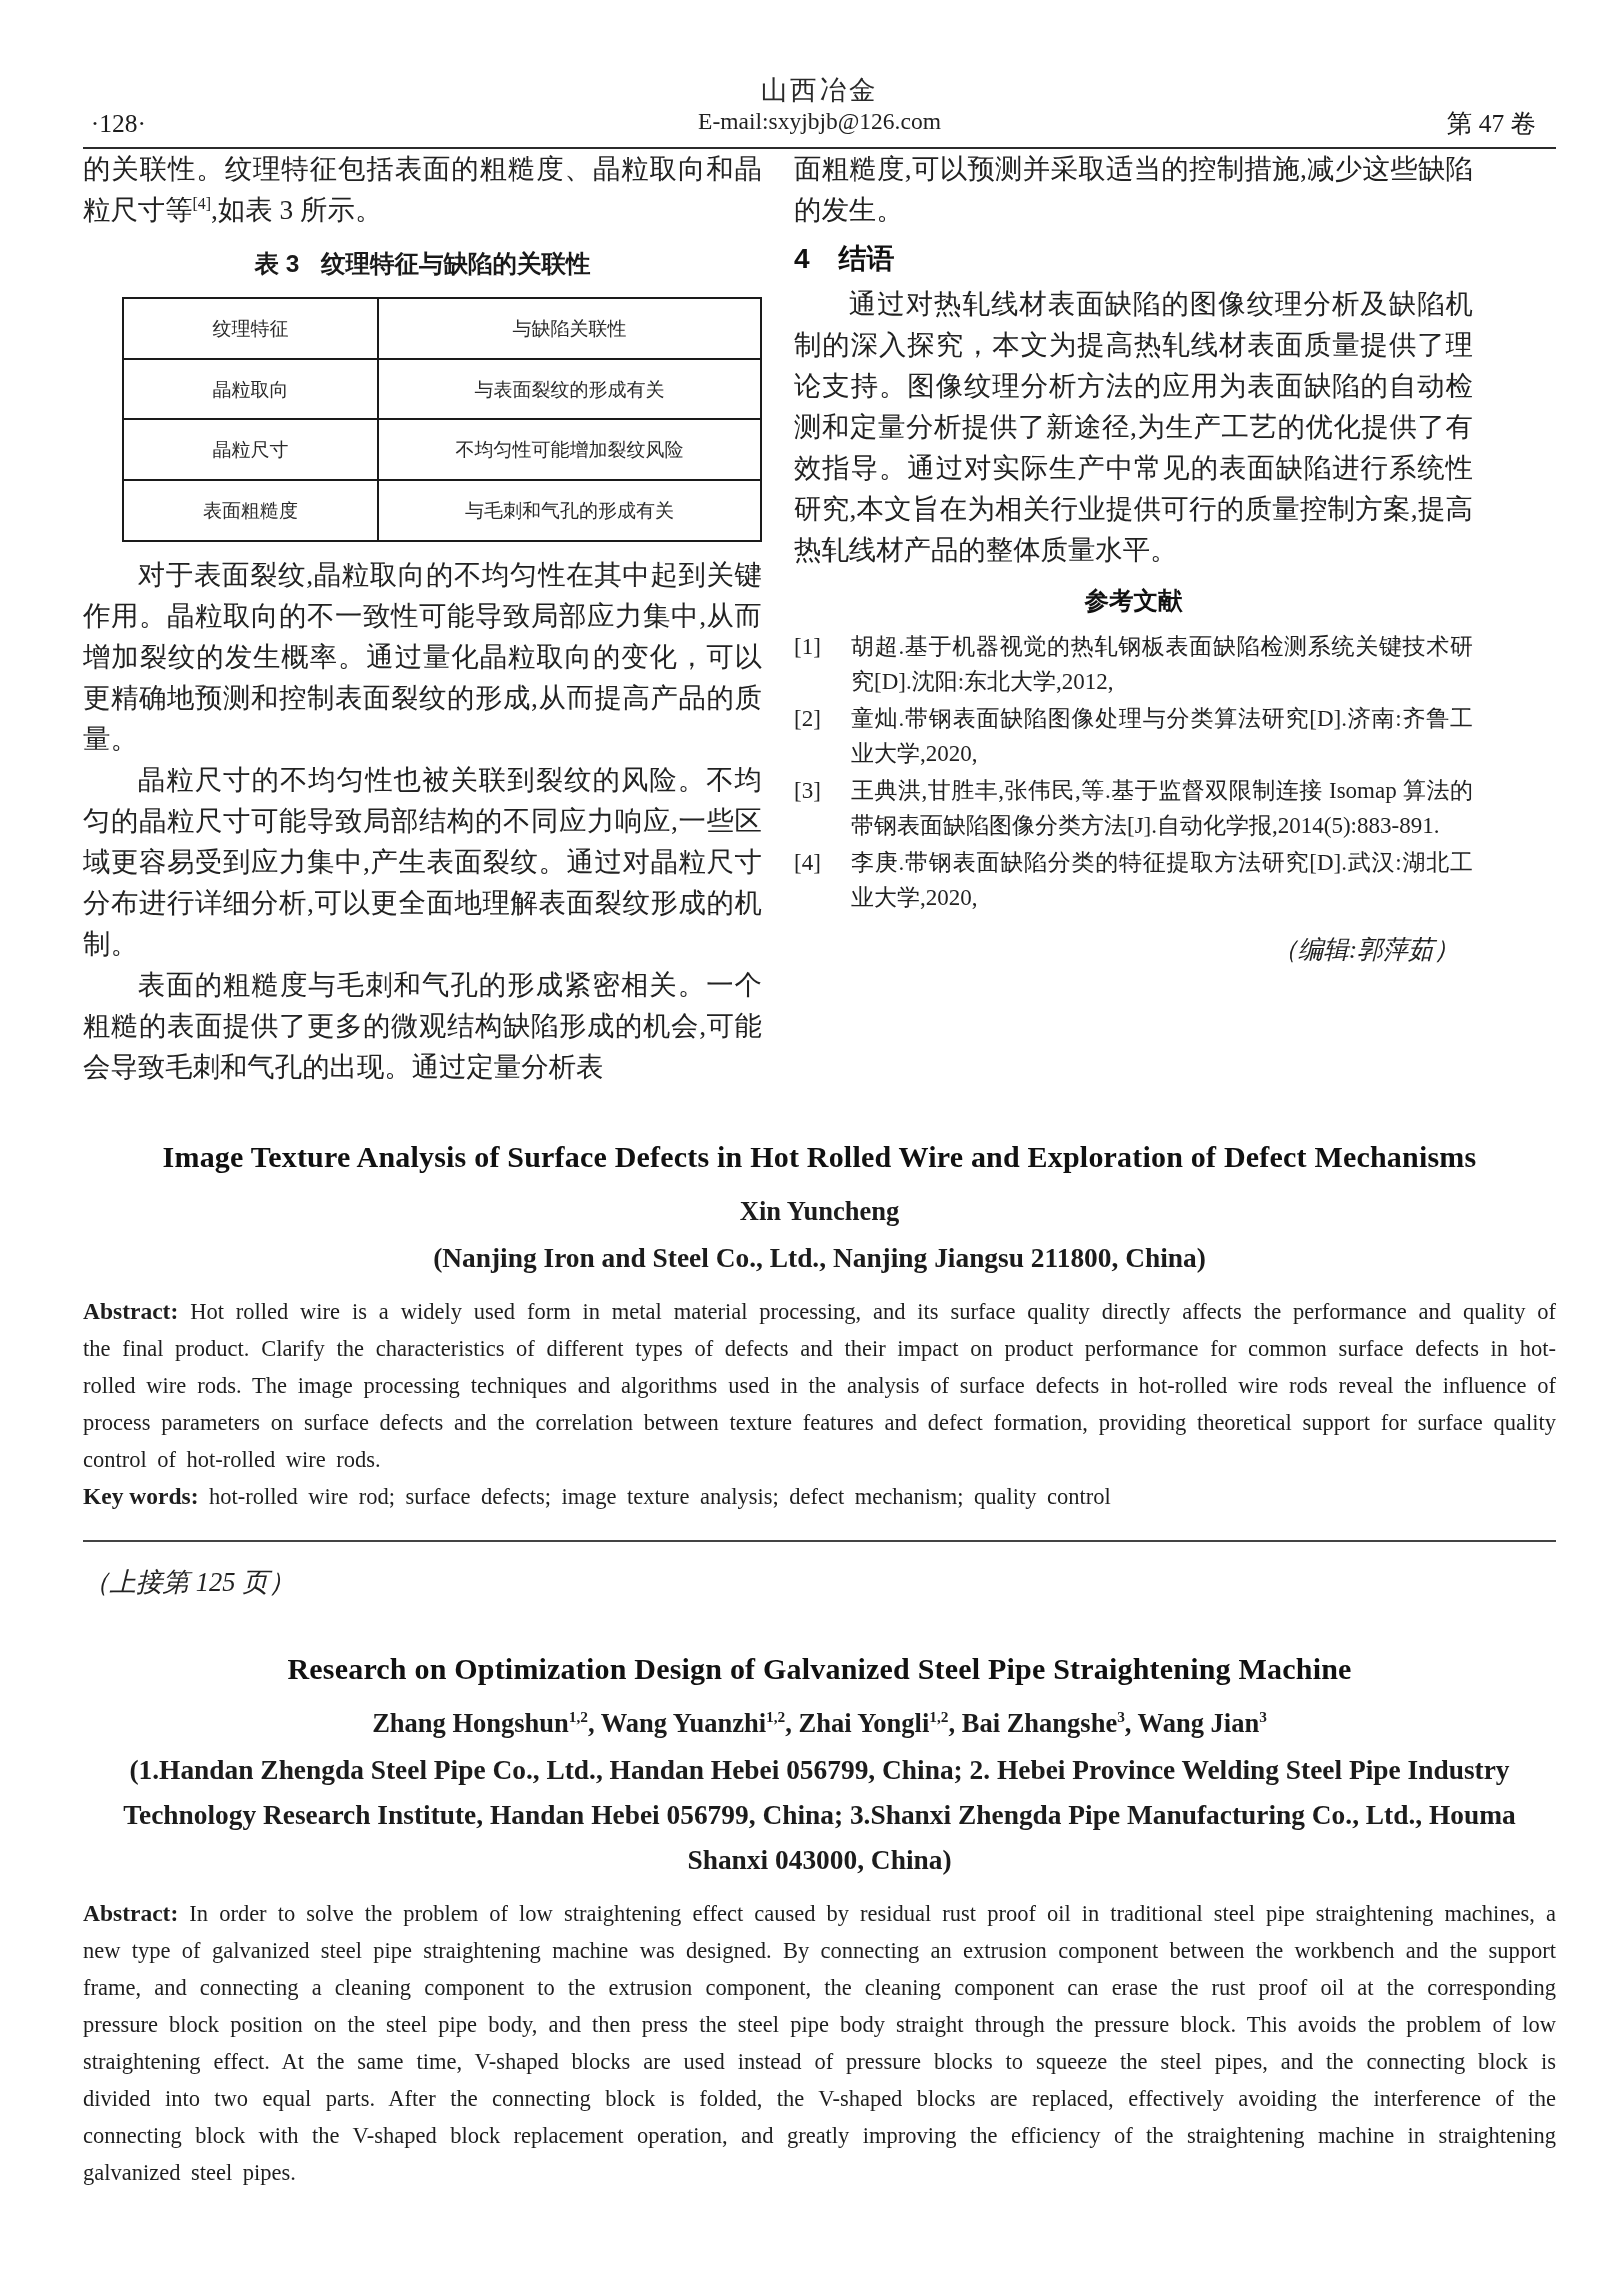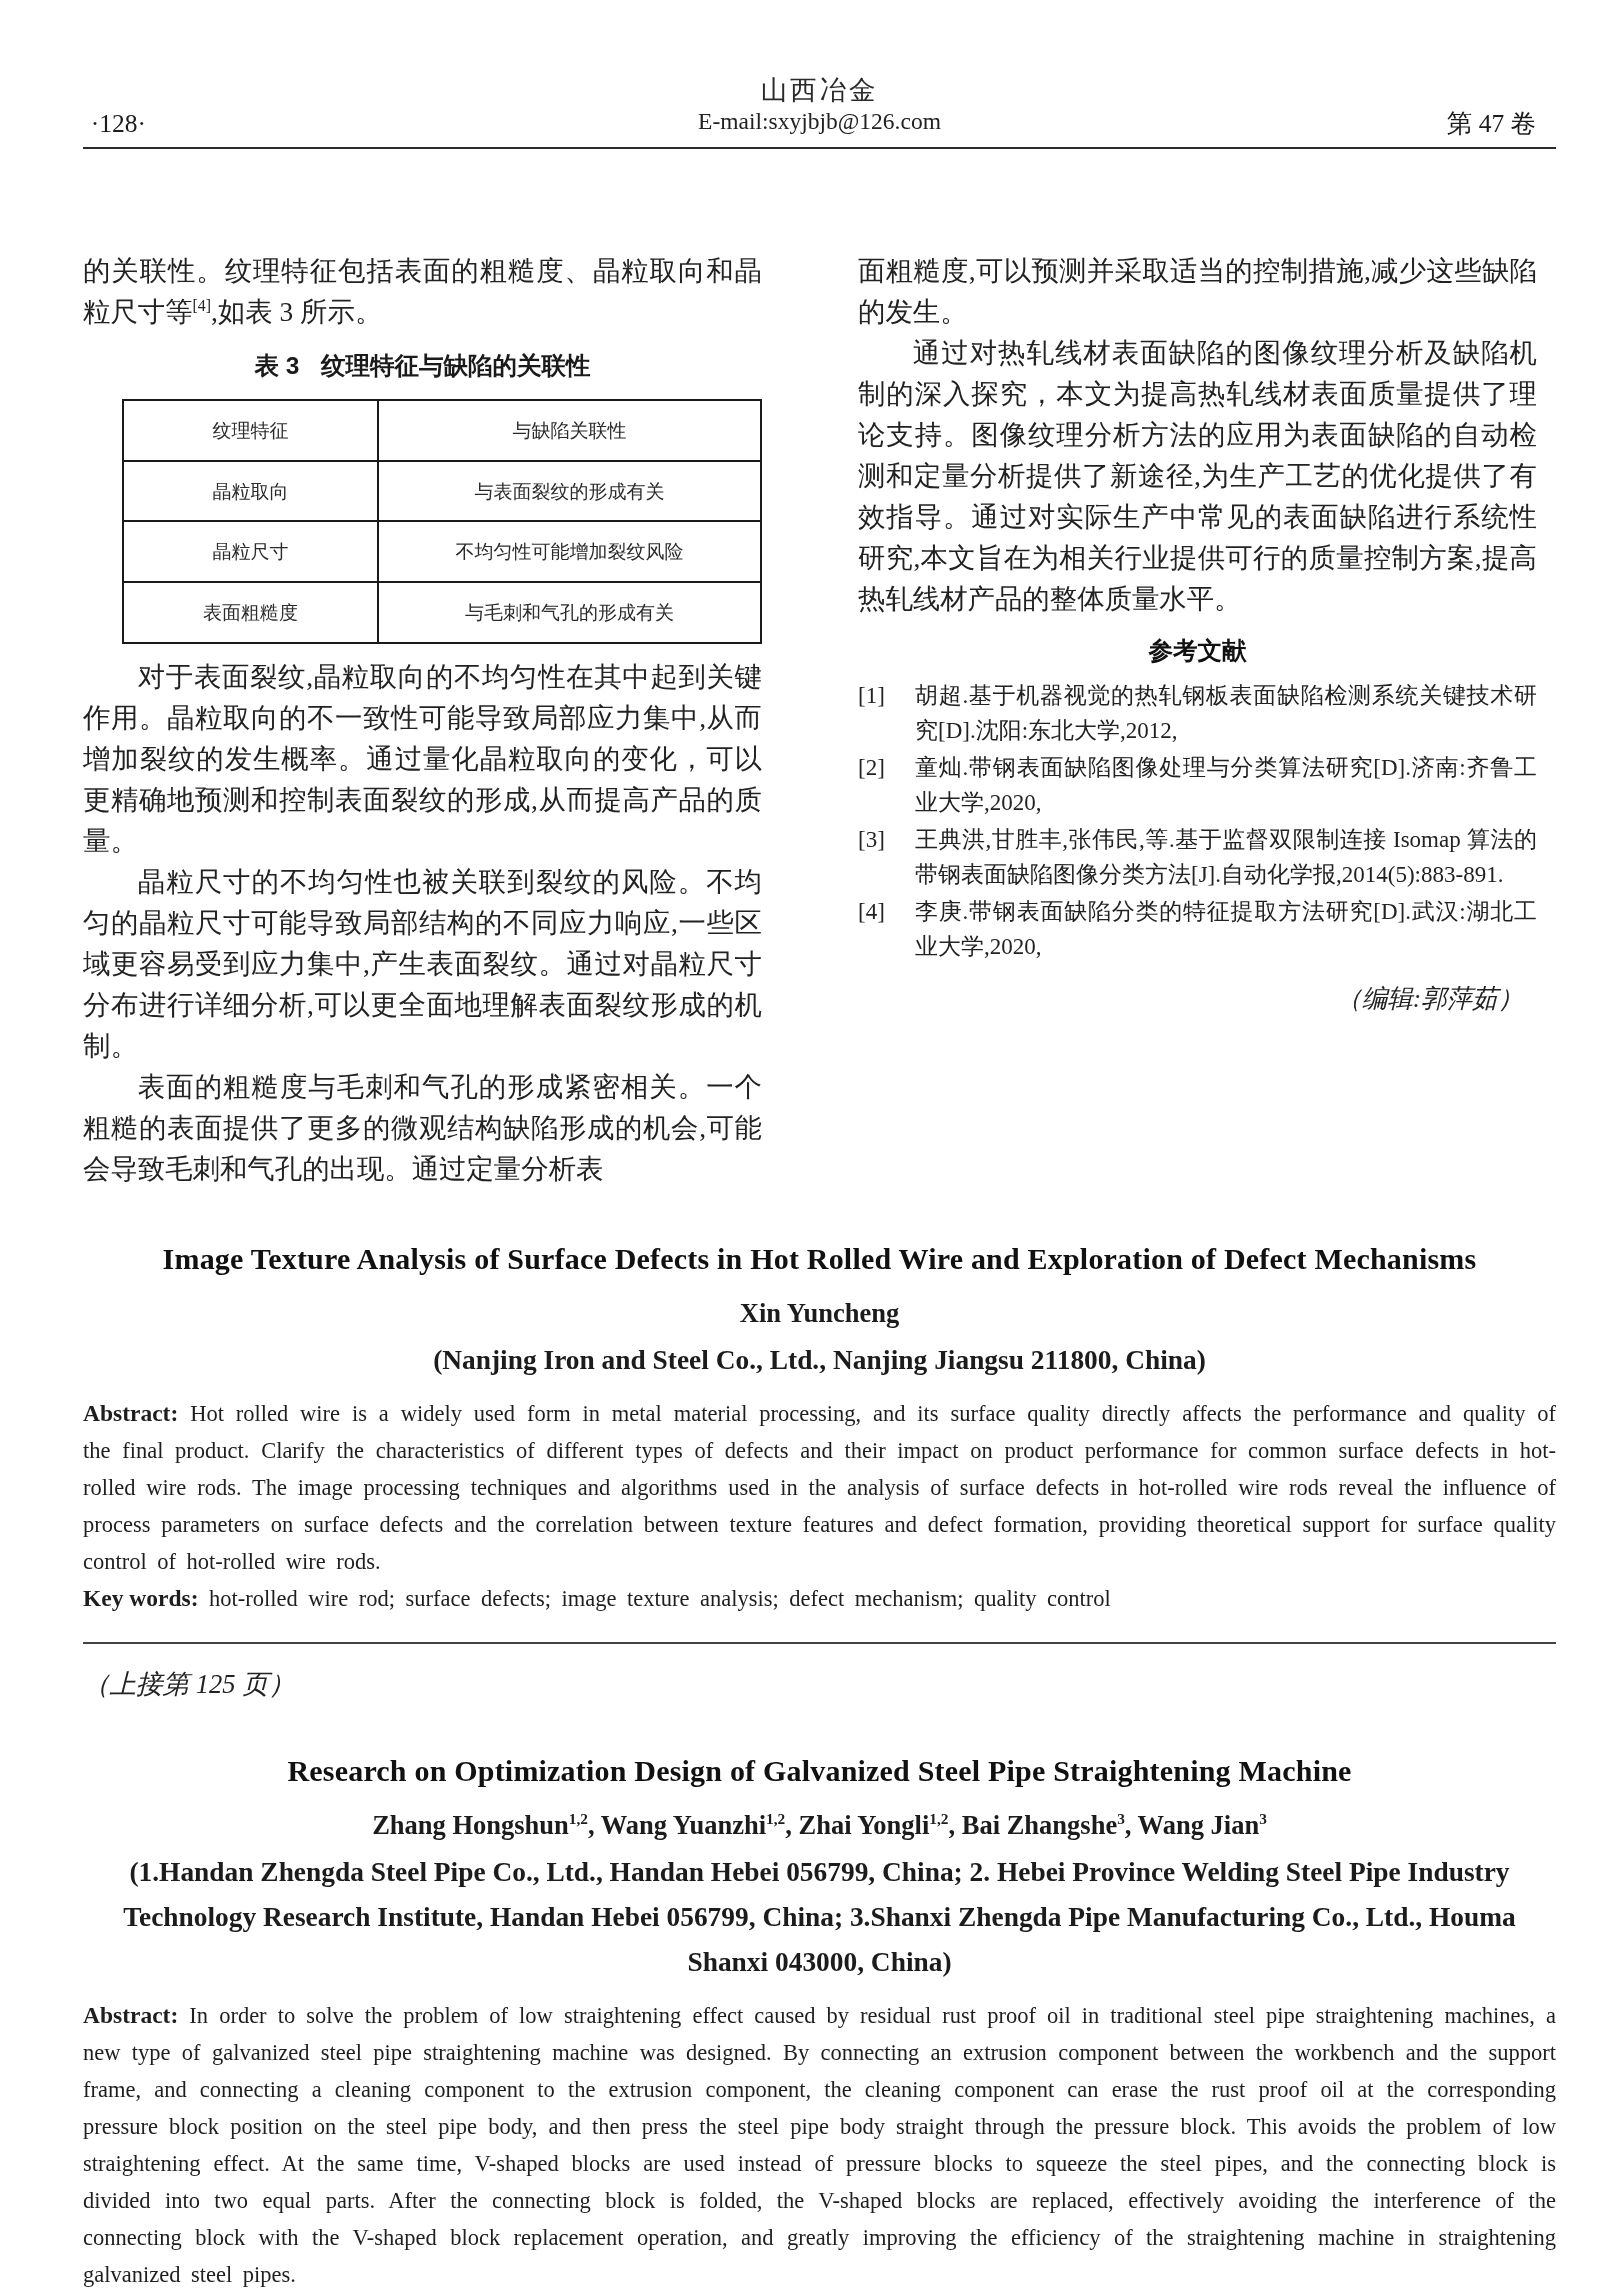--- a/index.html
+++ b/index.html
@@ -14,21 +14,21 @@
   
   .hdr { position: relative; text-align: center; }
   .hdr-journal { font-size: 26.5px; line-height: 29px; letter-spacing: 2.9px; color: #2a2a2a; }
   .hdr-row { position: relative; line-height: 29px; margin-top: 2px; }
   .hdr-email { font-size: 23.5px; color: #222; }
   .hdr-pageno { position: absolute; left: 7.8px; bottom: 0; font-size: 25.5px; }
   .hdr-volume { position: absolute; right: 20px; bottom: 0; font-size: 25.5px; }
   .hdr-rule { border-bottom: 2.9px solid #2b2b2b; margin-top: 8.8px; }
 
   
-  .columns { display: flex; gap: 96px; margin-top: 102px; }
+  .columns { display: flex; gap: 32px; }
   .col { width: 679px; }
   .cn { font-size: 27.4px; line-height: 41px; text-align: justify; color: #222; }
   .cn-para { text-indent: 2em; }
   .cn-para.noindent { text-indent: 0; }
   sup { font-size: 0.58em; line-height: 0; }
 
   .tbl-caption { font-family: "Liberation Sans", "DejaVu Sans", sans-serif; font-weight: bold;
     font-size: 24.5px; text-align: center; margin: 11.8px 0 13.7px; color: #1a1a1a; }
   .tbl-caption .cap-label { margin-right: 21.6px; text-align: right; }
   table.datatable { width: calc(100% - 39px); margin-left: 39px; border-collapse: collapse;
@@ -109,20 +109,21 @@
         </table>
 
       <p class="cn-para after-table">对于表面裂纹,晶粒取向的不均匀性在其中起到关键作用。晶粒取向的不一致性可能导致局部应力集中,从而增加裂纹的发生概率。通过量化晶粒取向的变化，可以更精确地预测和控制表面裂纹的形成,从而提高产品的质量。</p>
       <p class="cn-para">晶粒尺寸的不均匀性也被关联到裂纹的风险。不均匀的晶粒尺寸可能导致局部结构的不同应力响应,一些区域更容易受到应力集中,产生表面裂纹。通过对晶粒尺寸分布进行详细分析,可以更全面地理解表面裂纹形成的机制。</p>
       <p class="cn-para">表面的粗糙度与毛刺和气孔的形成紧密相关。一个粗糙的表面提供了更多的微观结构缺陷形成的机会,可能会导致毛刺和气孔的出现。通过定量分析表</p>
     </div>
 
     <div class="col cn">
       <p class="cn-para noindent">面粗糙度,可以预测并采取适当的控制措施,减少这些缺陷的发生。</p>
 
+      <h3 class="sec-heading"><span>4</span><span class="hgap"></span><span>结语</span></h3>
 
       <p class="cn-para">通过对热轧线材表面缺陷的图像纹理分析及缺陷机制的深入探究，本文为提高热轧线材表面质量提供了理论支持。图像纹理分析方法的应用为表面缺陷的自动检测和定量分析提供了新途径,为生产工艺的优化提供了有效指导。通过对实际生产中常见的表面缺陷进行系统性研究,本文旨在为相关行业提供可行的质量控制方案,提高热轧线材产品的整体质量水平。</p>
 
       <div class="refs-heading">参考文献</div>
 
       <div class="ref">
         <span class="ref-label">[1]</span>
         <span class="ref-text">胡超.基于机器视觉的热轧钢板表面缺陷检测系统关键技术研究[D].沈阳:东北大学,2012,</span>
       </div>
       <div class="ref">

